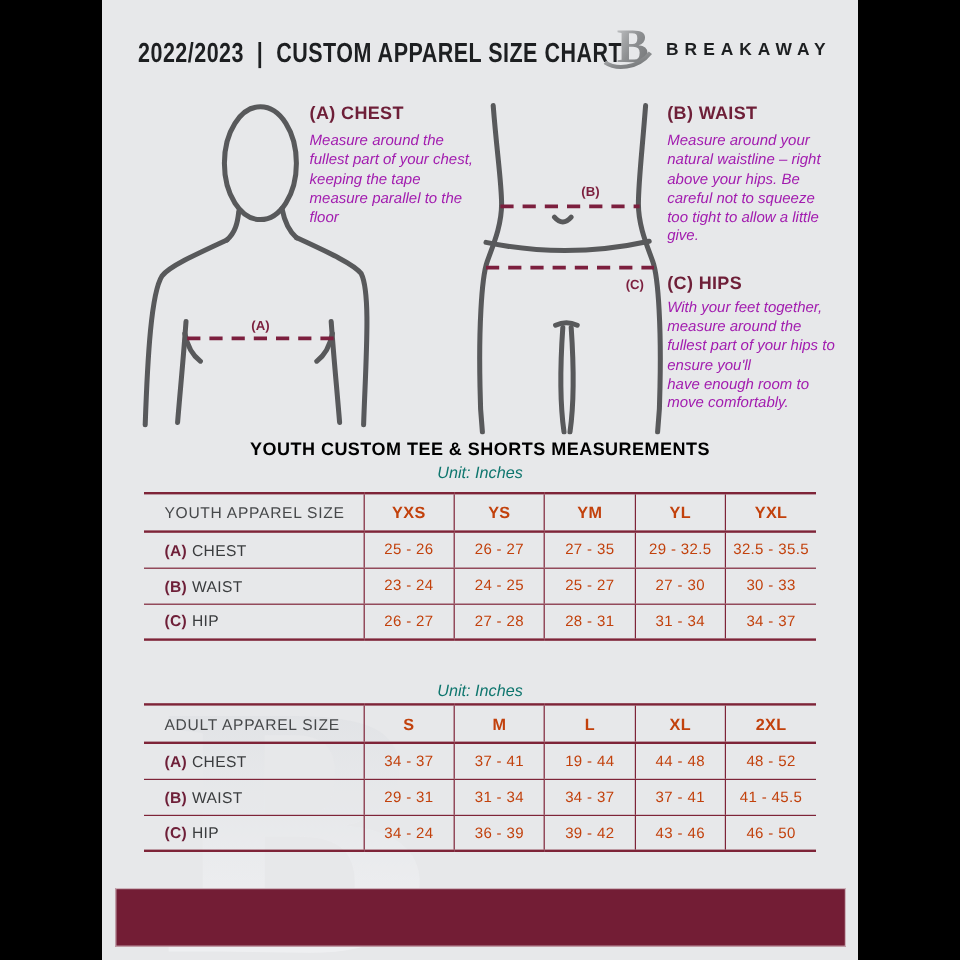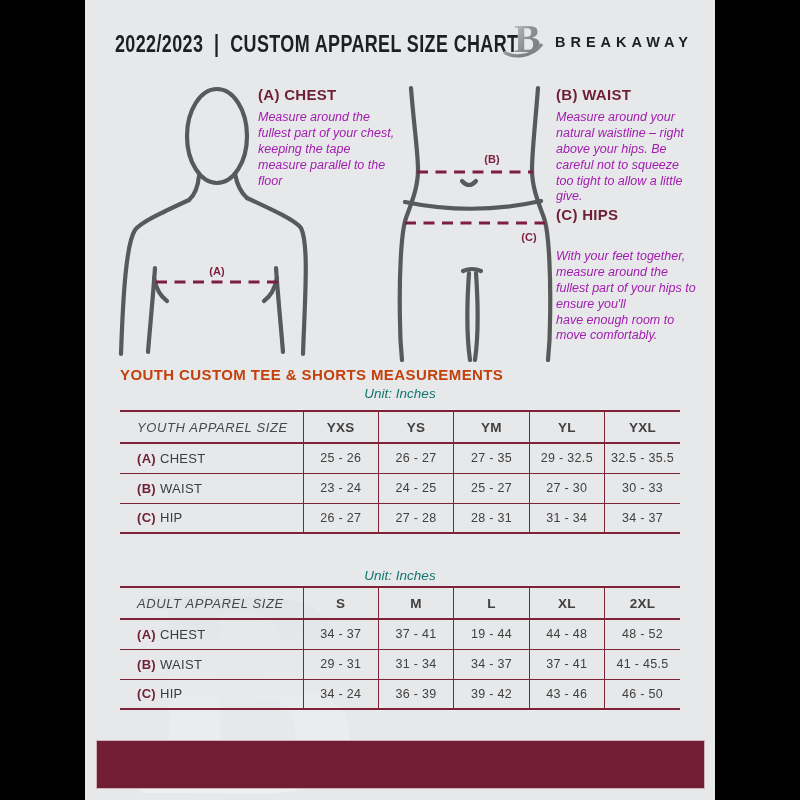--- a/index.html
+++ b/index.html
@@ -19,49 +19,49 @@
   .logo { position:absolute; left:416px; top:13px; }
   .brand { position:absolute; left:470px; top:34px; font-size:14.5px; font-weight:bold;
     letter-spacing:5px; color:#1d1f21; }
 
   
   .guide-h { position:absolute; font-size:15px; font-weight:bold; color:#6e1f38; letter-spacing:.3px; }
   .guide-b { position:absolute; font-size:12.5px; font-style:italic; color:#a21caf; line-height:1.27;
     white-space:pre-line; }
   .gh-chest { left:173px; top:86px; }  .gb-chest { left:173px; top:110px; width:142px; }
   .gh-waist { left:471px; top:86px; }  .gb-waist { left:471px; top:110px; width:132px; }
-  .gh-hips  { left:471px; top:206px; } .gb-hips  { left:471px; top:249px; width:140px; }
+  .gh-hips  { left:471px; top:228px; } .gb-hips  { left:471px; top:249px; width:140px; }
 
   
   .fig { position:absolute; }
   .fig-upper { left:28px; top:82px; }
   .fig-lower { left:300px; top:82px; }
   .fig path, .fig ellipse { fill:none; stroke:#58595b; stroke-width:4.2; stroke-linecap:round; }
   .fig .dash { stroke:#7c1f3e; stroke-width:3.2; stroke-dasharray:11 7.5; stroke-linecap:butt; }
   .fig text { fill:#7c1f3e; font-size:11px; font-weight:bold; font-family:"Liberation Sans",sans-serif; }
 
   
-  .sec-title { position:absolute; left:35px; width:560px; text-align:left; font-size:15px;
-    font-weight:bold; color:#c2410c; letter-spacing:.4px; }
+  .sec-title { position:absolute; left:35px; width:560px; text-align:center; font-size:15px;
+    font-weight:bold; color:#000000; letter-spacing:.4px; }
   .sec-unit { position:absolute; left:35px; width:560px; text-align:center; font-size:13.5px;
     font-style:italic; color:#0f766e; }
   .t-youth-title { top:366px; } .t-youth-unit { top:386px; }
   .t-adult-title { top:548px; } .t-adult-unit { top:568px; }
   .sizes-table { position:absolute; left:35px; width:560px; border-collapse:collapse; table-layout:fixed; }
   .tbl-youth { top:410px; } .tbl-adult { top:586px; }
   .sizes-table col.c0 { width:183px; } .sizes-table col.cn { width:75.4px; }
   .sizes-table tr { height:30px; } .sizes-table tr.hdr { height:32px; }
   .sizes-table th, .sizes-table td { border-bottom:1.6px solid #7e2438; text-align:center;
-    font-size:12.5px; color:#404040; letter-spacing:.3px; font-weight:normal; }
+    font-size:12.5px; color:#c2410c; letter-spacing:.3px; font-weight:normal; }
   .sizes-table tr.hdr th { border-top:2.2px solid #7e2438; border-bottom:2.2px solid #7e2438;
     font-size:13.5px; font-weight:bold; }
   .sizes-table tr:last-child td { border-bottom:2.2px solid #7e2438; }
   .sizes-table th:not(:first-child), .sizes-table td:not(:first-child) { border-left:1.8px solid #7e2438; }
   .sizes-table .lbl { text-align:left; padding-left:17px; font-size:13px; color:#3a3c3e; }
-  .sizes-table tr.hdr .lbl { font-weight:normal; font-size:13px; color:#46484a; letter-spacing:.6px;font-style:italic; }
+  .sizes-table tr.hdr .lbl { font-weight:normal; font-size:13px; color:#46484a; letter-spacing:.6px; }
   .sizes-table .pfx { font-weight:bold; color:#6e1f38; margin-right:4px; }
 
   
   .footer-bar { position:absolute; left:11px; top:740px; width:609px; height:49px;
     background:#731d35; border:1.5px solid #cdb2bb; }
 </style>
 </head>
 <body>
 
 <div class="page">

